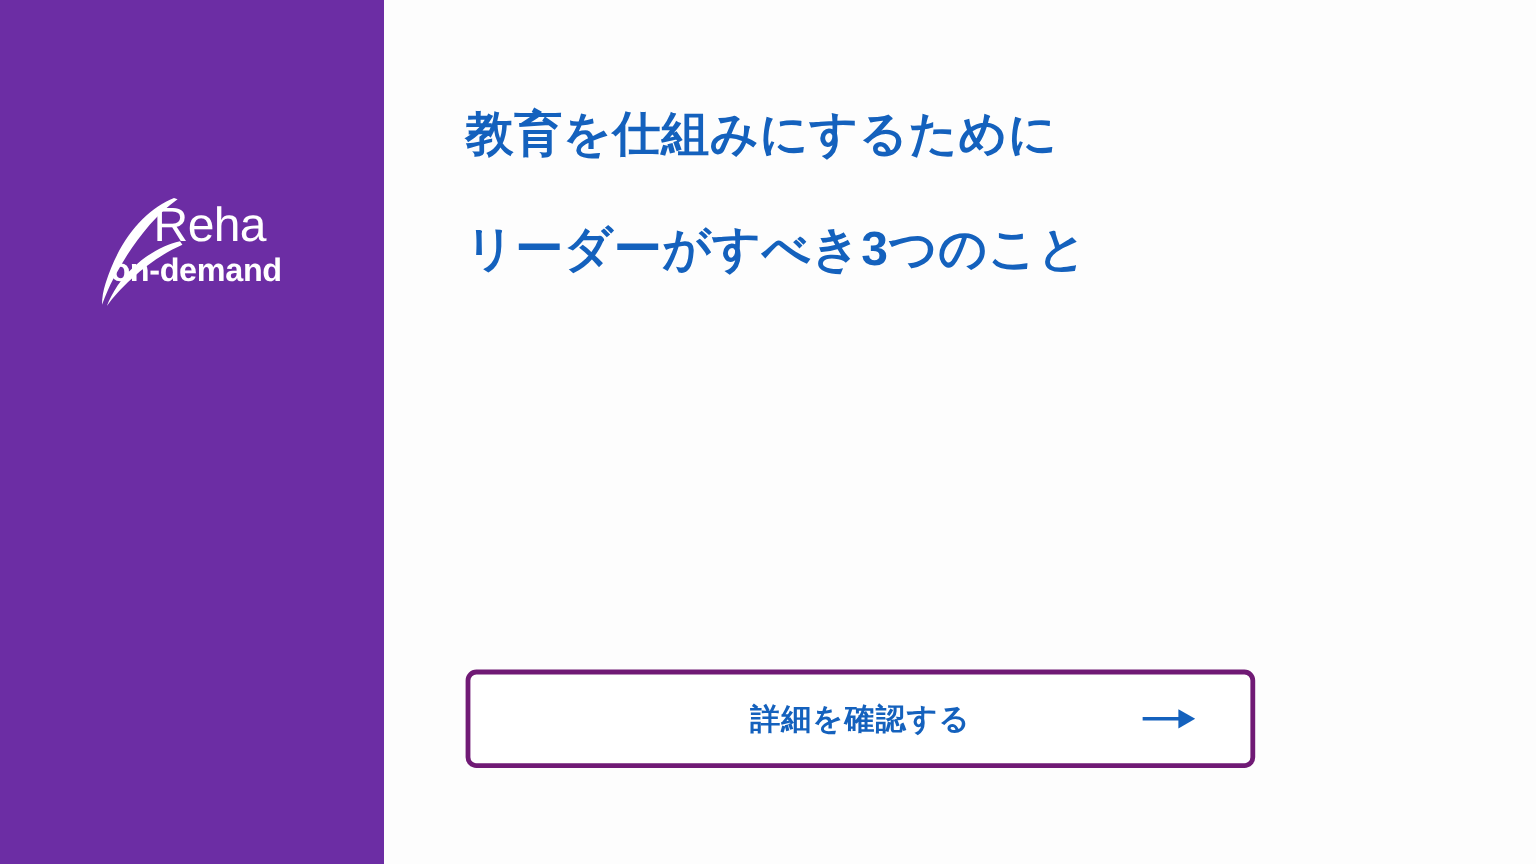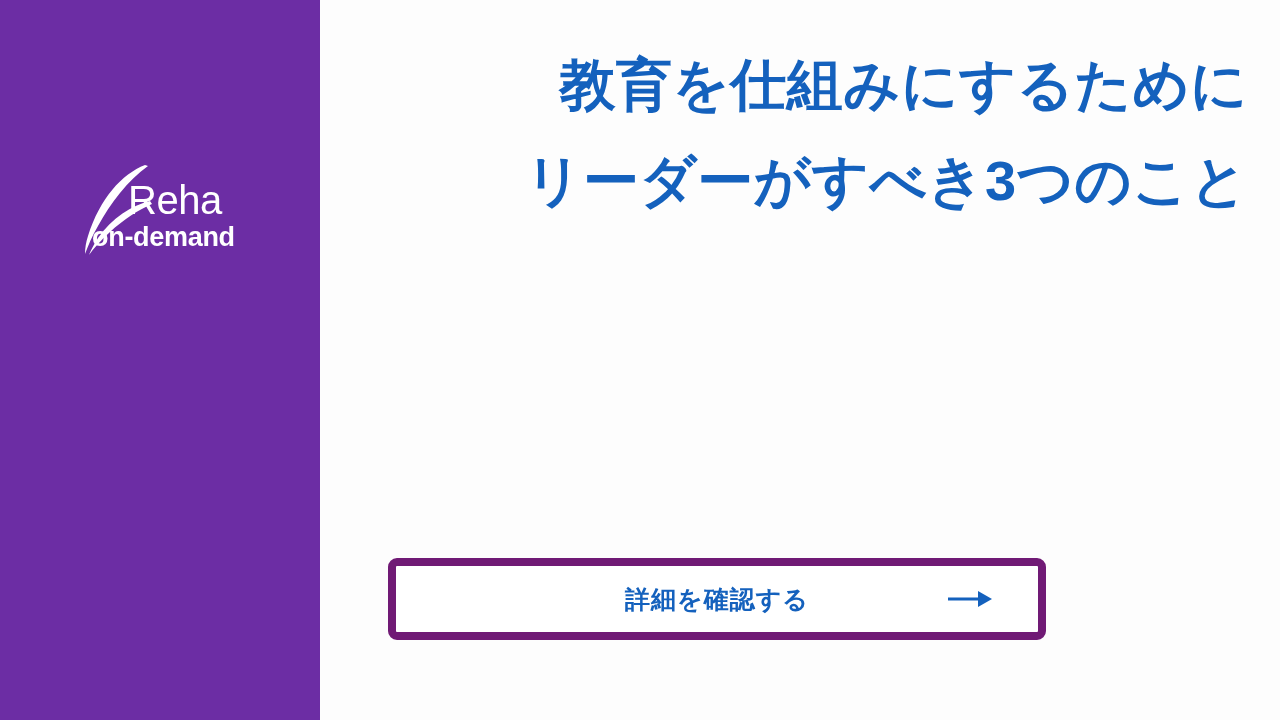--- a/index.html
+++ b/index.html
@@ -44,21 +44,21 @@
     position: absolute;
     left: 82px;
     top: 2px;
     width: 74px;
     height: 96px;
   }
 
   .brand-wordmark {
     position: absolute;
     left: 128px;
-    top: 20px;
+    top: 8px;
     width: 190px;
     color: #ffffff;
     line-height: 1;
   }
 
   .brand-name {
     display: block;
     font-size: 40px;
     font-weight: 400;
     letter-spacing: -0.5px;
@@ -80,45 +80,44 @@
     position: absolute;
     left: 320px;
     top: 0;
     width: 960px;
     height: 720px;
   }
 
   .headline {
     position: absolute;
     left: 68px;
-    top: 37px;
+    top: 64px;
     width: 860px;
     margin: 0;
     padding: 0;
-    font-size: 56px;
+    font-size: 40px;
     font-weight: 700;
     line-height: 96px;
     letter-spacing: 0.5px;
     color: #1461bd;
     white-space: nowrap;
-    text-align: right;
   }
   .headline .hl-line {
     display: block;
   }
 
   
   .cta-button {
     position: absolute;
     left: 68px;
     top: 558px;
     width: 658px;
     height: 82px;
     box-sizing: border-box;
-    border: 8px solid #701a75;
+    border: 4px solid #701a75;
     border-radius: 9px;
     background: #ffffff;
     cursor: pointer;
     padding: 0;
   }
 
   .cta-label {
     position: absolute;
     left: 0;
     top: 50%;

